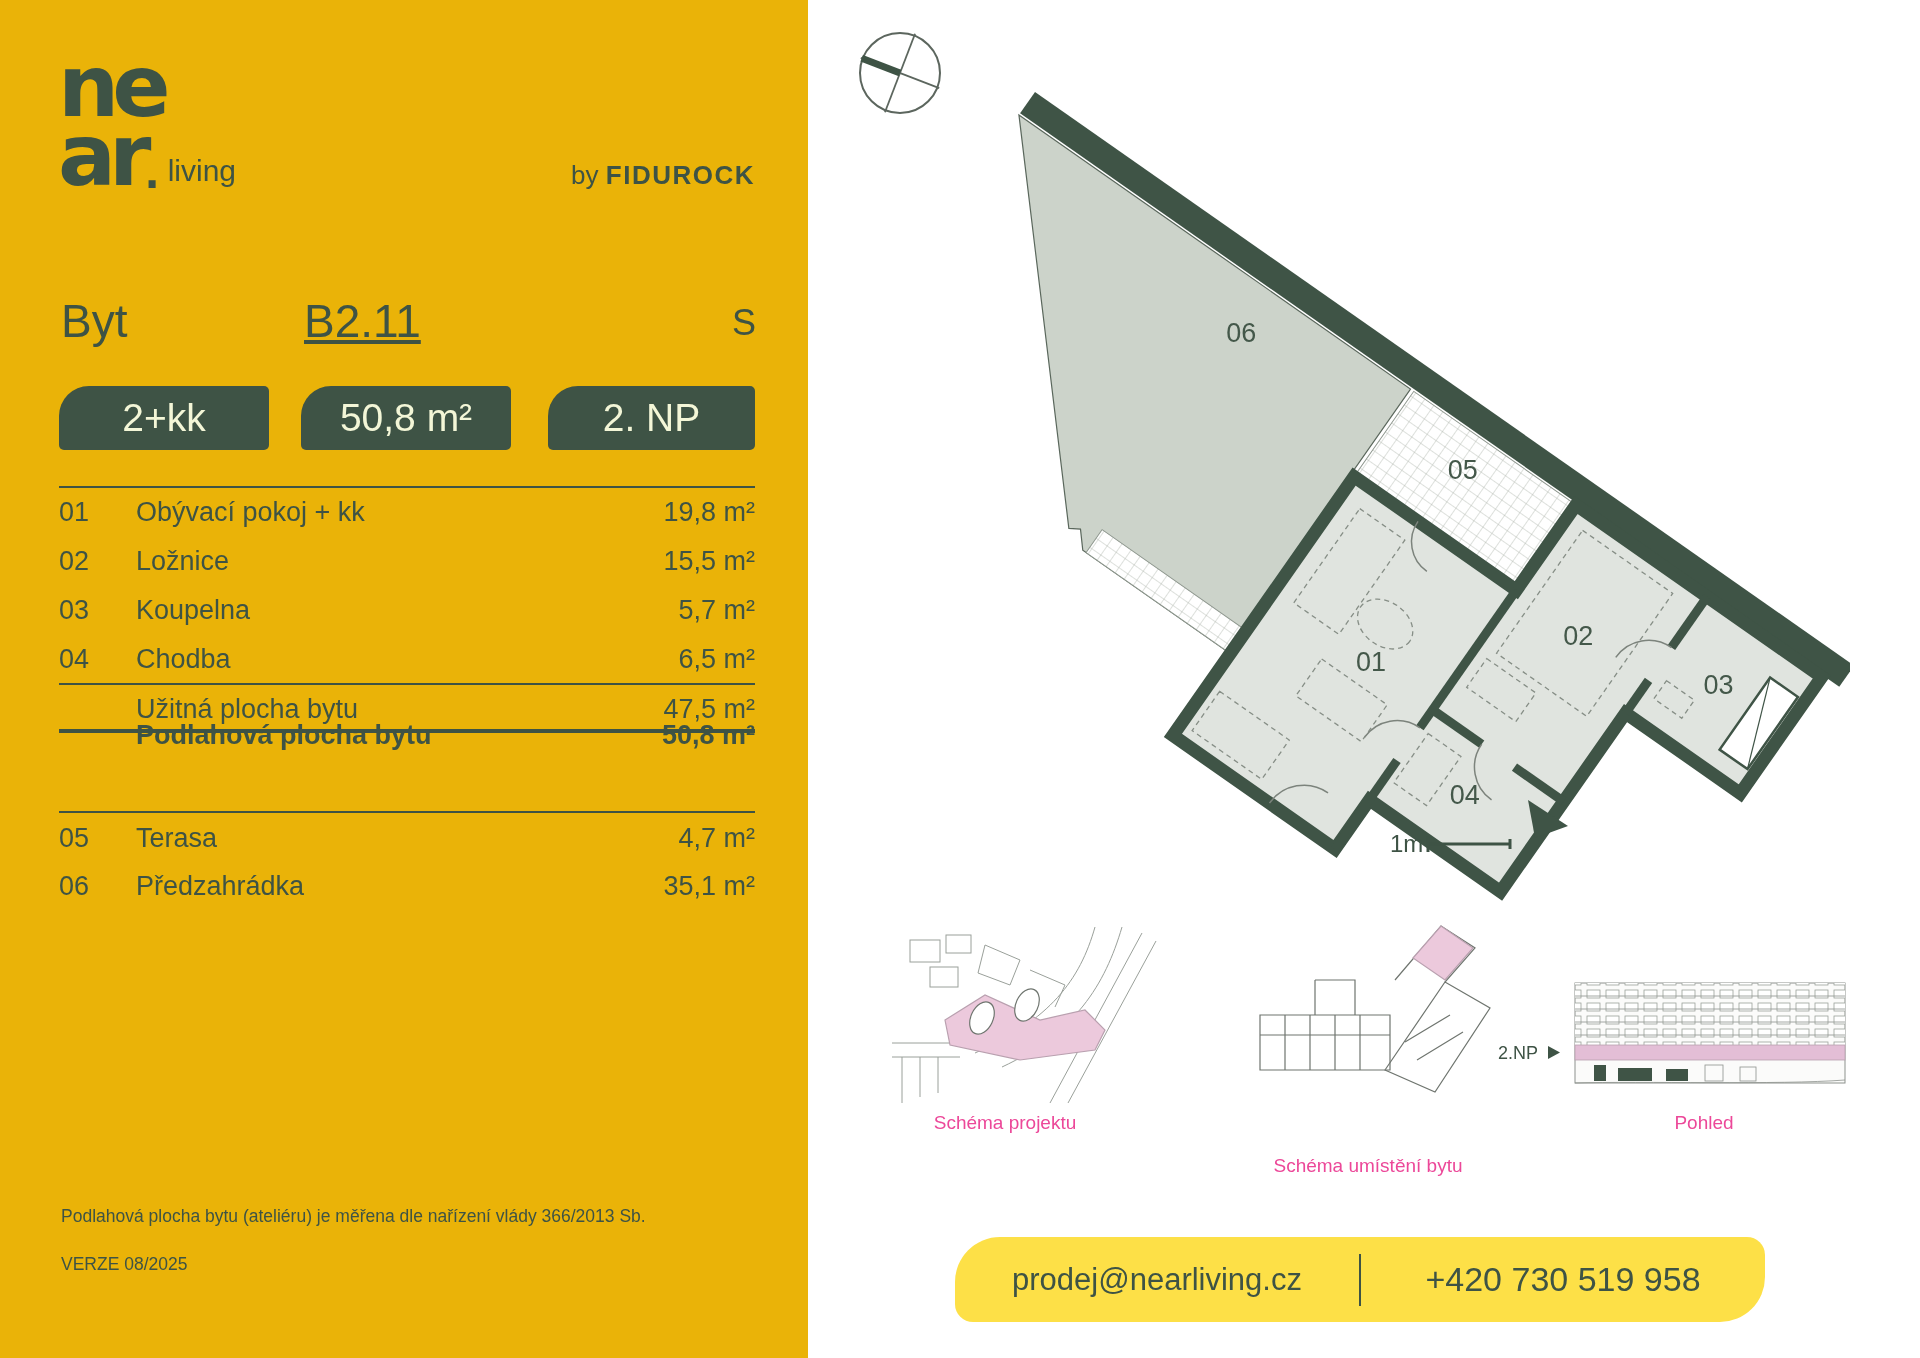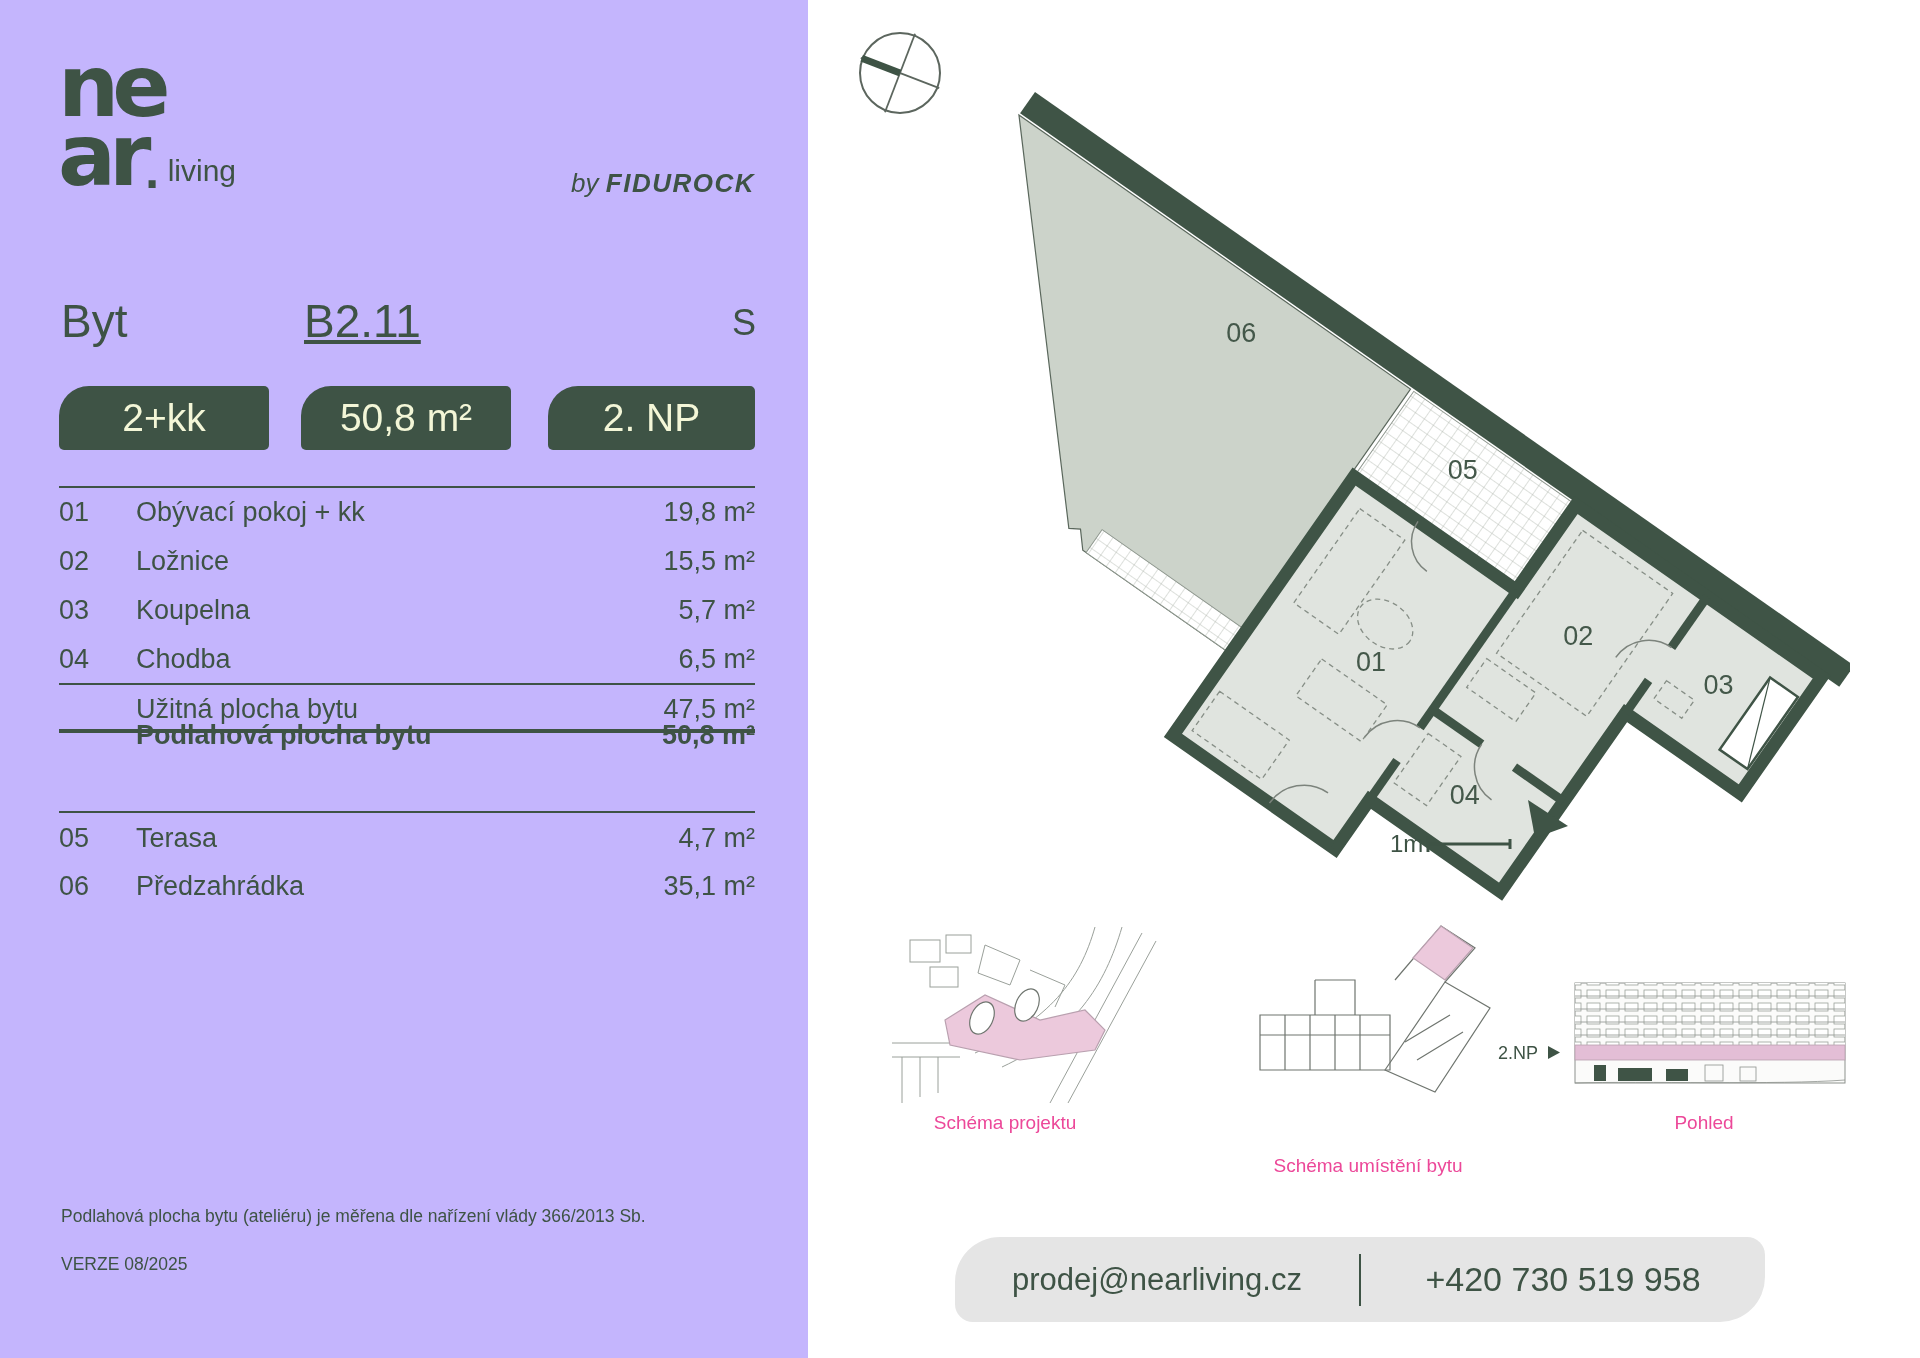--- a/index.html
+++ b/index.html
@@ -1,26 +1,26 @@
 <!DOCTYPE html>
 <html><head>
 <meta charset="utf-8">
 <style>
   html,body{margin:0;padding:0;background:#ffffff;}
   body{width:1920px;height:1358px;overflow:hidden;font-family:"Liberation Sans",sans-serif;color:#3E5345;}
   .page{position:relative;width:1920px;height:1358px;background:#ffffff;}
   .abs{position:absolute;}
 
   
-  .left-panel{left:0;top:0;width:808px;height:1358px;background:#c4b5fd;}
+  .left-panel{left:0;top:0;width:808px;height:1358px;background:#eab308;}
   .logo{left:58px;top:52px;line-height:.8;}
   .logo .big{font-family:"DejaVu Sans",sans-serif;font-weight:700;font-size:86px;letter-spacing:-7px;color:#3E5345;}
   .logo .row2{display:flex;align-items:flex-end;}
   .logo .living{font-size:30px;font-weight:500;letter-spacing:0;margin-left:8px;line-height:1;padding-bottom:4px;color:#3E5345;}
-  .byline{left:400px;top:168px;width:355px;text-align:right;font-size:26px;color:#3E5345;font-style:italic;}
+  .byline{left:400px;top:160px;width:355px;text-align:right;font-size:26px;color:#3E5345;}
   .byline b{font-weight:700;letter-spacing:1.5px;}
 
   .hdr-type{left:61px;top:294px;font-size:46px;}
   .hdr-num{left:304px;top:294px;font-size:46px;text-decoration:underline;}
   .hdr-orient{left:732px;top:302px;font-size:36px;}
 
   .badge{top:386px;height:64px;background:#3E5345;color:#F3F6D7;border-radius:30px 5px 5px 5px;
          display:flex;align-items:center;justify-content:center;font-size:39px;}
   .badge.b1{left:59px;width:210px;}
   .badge.b2{left:301px;width:210px;}
@@ -38,21 +38,21 @@
   .disclaimer{left:61px;top:1204px;width:700px;font-size:17.5px;line-height:1.38;color:#3E5345;}
   .disclaimer p{margin:0 0 20px 0;}
   .disclaimer .version{margin-top:24px;}
 
   
   .caption{top:1112px;font-size:19px;color:#ec4899;text-align:center;}
   .cap1{left:905px;width:200px;}
   .cap2{left:1248px;width:240px;margin-top:43px;}
   .cap3{left:1604px;width:200px;}
 
-  .contact-bar{left:955px;top:1237px;width:810px;height:85px;background:#e5e5e5;
+  .contact-bar{left:955px;top:1237px;width:810px;height:85px;background:#fde047;
     border-radius:45px 18px 45px 18px;display:flex;align-items:center;}
   .contact-cell{flex:1;display:flex;align-items:center;justify-content:center;}
   .contact-email{font-size:31px;color:#3E5345;text-decoration:none;}
   .contact-phone{font-size:34px;font-weight:500;color:#3E5345;text-decoration:none;}
   .contact-divider{width:2px;height:52px;background:#3E5345;}
 
   svg text{font-family:"Liberation Sans",sans-serif;}
 </style>
 </head>
 <body>

